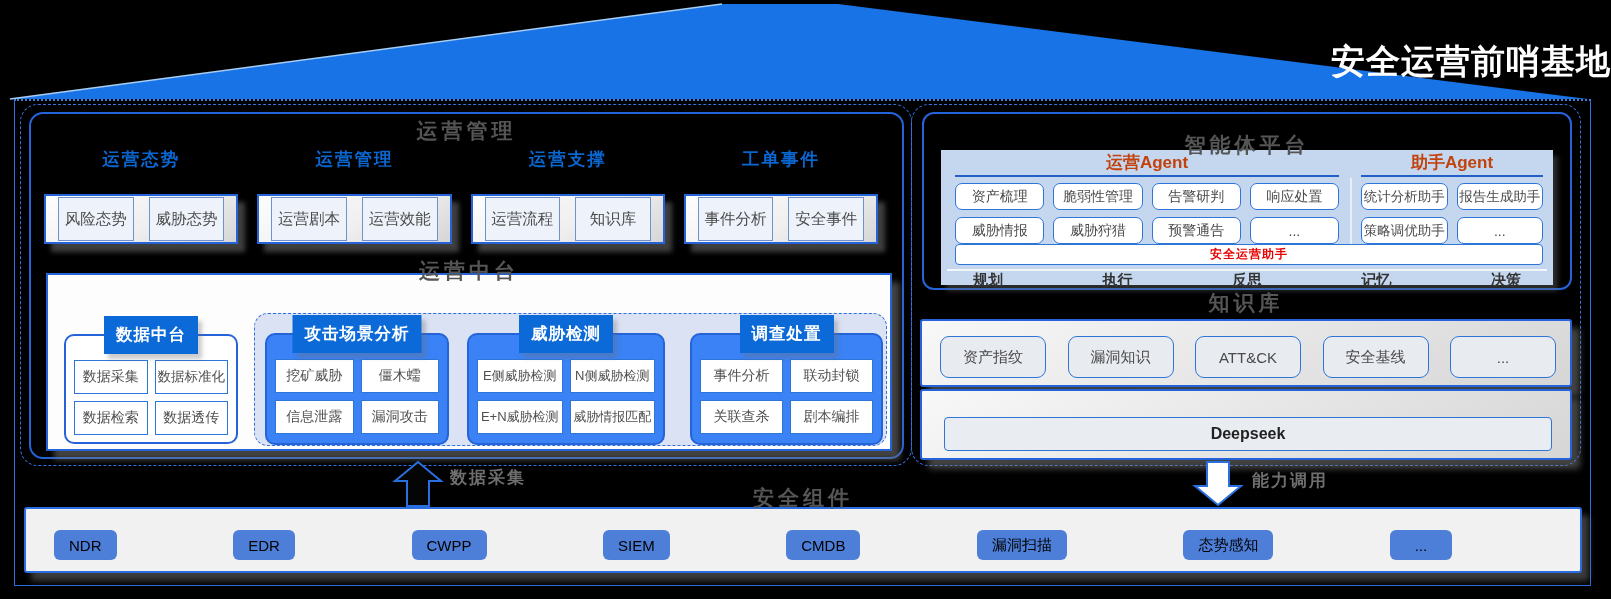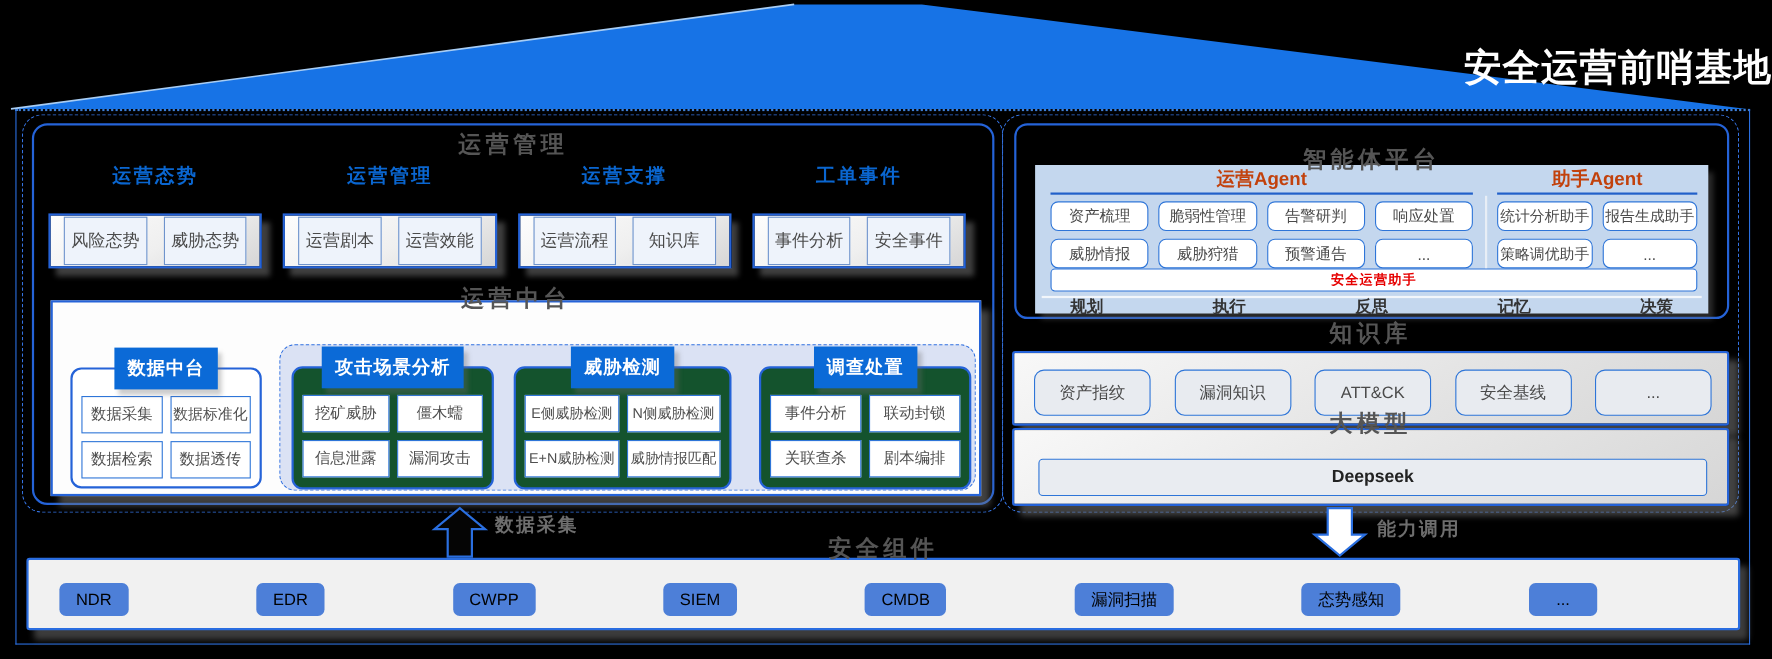--- a/index.html
+++ b/index.html
@@ -51,21 +51,21 @@
   display:flex;align-items:center;justify-content:center;height:38px;z-index:5;
   box-shadow:4px 5px 4px rgba(110,110,110,.35);letter-spacing:1px;white-space:nowrap;
   padding:0 12px;min-width:82px;box-sizing:border-box;}
 .mid-group{position:absolute;border:2px solid #2563d8;border-radius:10px;box-sizing:border-box;}
 .mid-grid{display:grid;grid-template-columns:1fr 1fr;gap:7px;padding:24px 8px 0 8px;}
 .mid-item{height:34px;background:#fff;border:1.5px solid #2e75d8;box-sizing:border-box;
   color:#4f4f4f;font-size:14px;display:flex;align-items:center;justify-content:center;white-space:nowrap;}
 #data-group{left:16px;top:59px;width:174px;height:110px;background:#fff;}
 #mid-dashed{position:absolute;left:206px;top:38px;width:633px;height:133px;
   border:1.5px dashed #2f6fe0;border-radius:14px;background:#dbe2f4;box-sizing:border-box;}
-.mid-dashed-group{background:#14532d;top:19px;height:112px;}
+.mid-dashed-group{background:#3b82f6;top:19px;height:112px;}
 
 
 #agent-panel{position:absolute;left:922px;top:112px;width:650px;height:178px;
   border:2px solid #2563d8;border-radius:12px;box-sizing:border-box;}
 #agent-box{position:absolute;left:941px;top:150px;width:612px;height:135px;
   background:#c4d7ee;box-shadow:5px 6px 5px rgba(110,110,110,.4);}
 #agent-left{position:absolute;left:14px;top:3px;width:384px;}
 #agent-right{position:absolute;left:420px;top:3px;width:182px;}
 .agent-label{color:#c2410c;font-weight:bold;font-size:17px;text-align:center;height:20px;line-height:20px;}
 .agent-underline{height:0;border-top:2px solid #2160c9;margin-top:2px;}
@@ -243,21 +243,20 @@
   <div id="kb-panel" class="gray-panel">
     <div id="kb-row">
         <div class="kb-item">资产指纹</div>
         <div class="kb-item">漏洞知识</div>
         <div class="kb-item">ATT&amp;CK</div>
         <div class="kb-item">安全基线</div>
         <div class="kb-item">...</div>
       </div>
   </div>
 
-  <div id="llm-title" class="section-title">大模型</div>
   <div id="llm-panel" class="gray-panel">
     <div id="llm-box">Deepseek</div>
   </div>
 
   <svg style="position:absolute;left:390px;top:460px;" width="60" height="48">
     <polygon points="28,2 51,21 39,21 39,46 17,46 17,21 5,21" fill="#050505" stroke="#2a6fe0" stroke-width="2"></polygon>
   </svg>
   <div id="up-label" class="arrow-label">数据采集</div>
 
   <svg style="position:absolute;left:1190px;top:460px;" width="60" height="48">

